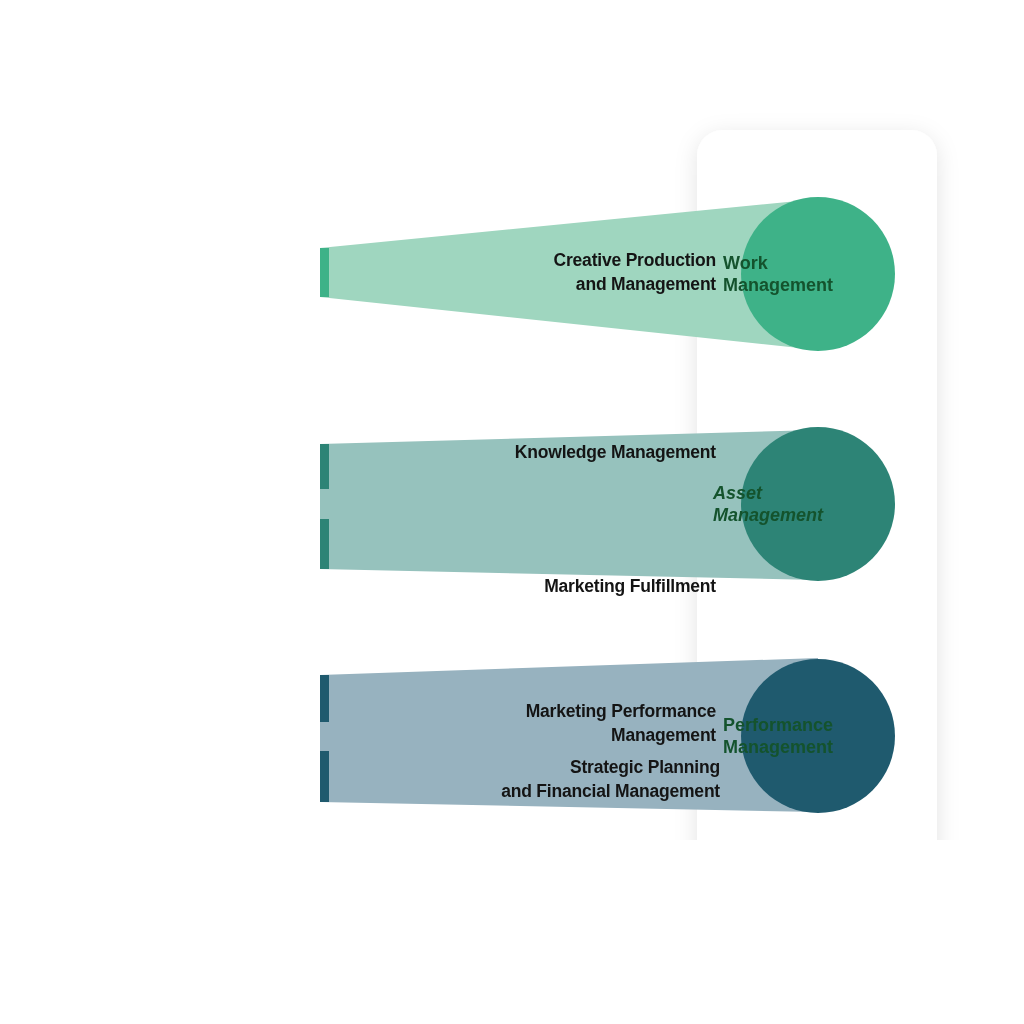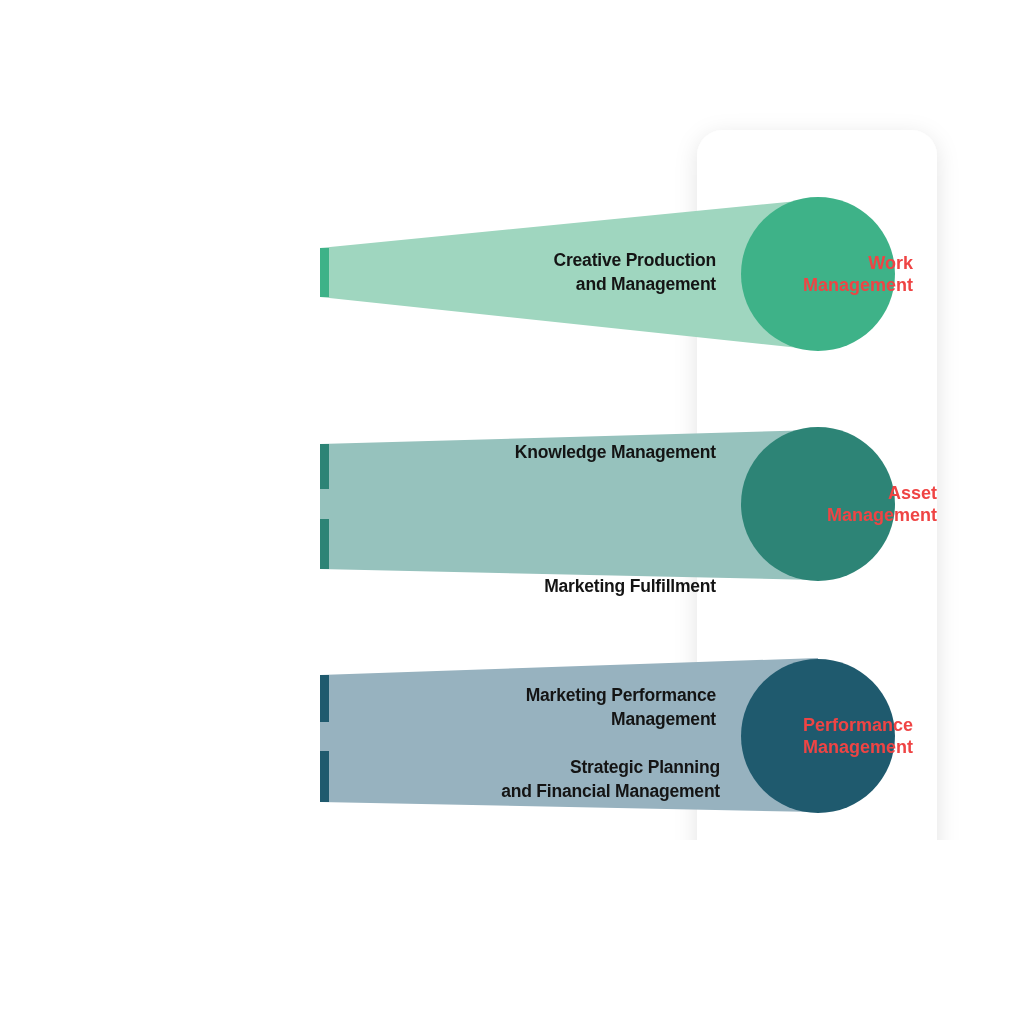--- a/index.html
+++ b/index.html
@@ -28,26 +28,26 @@
     font-family: "Liberation Sans", sans-serif;
     font-weight: bold;
     font-size: 17.5px;
     line-height: 24px;
     color: #141414;
     letter-spacing: -0.2px;
     white-space: pre-line;
   }
   .node-label {
     position: absolute;
-    text-align: right;
+    text-align: left;
     font-family: "Liberation Sans", sans-serif;
     font-weight: bold;
     font-size: 18px;
     line-height: 22px;
-    color: #ef4444;
+    color: #14532d;
     white-space: pre-line;
     pointer-events: none;
   }
 </style>
 </head>
 <body>
 
 <div id="stage">
 
   <svg id="diagram-svg" viewBox="0 0 1024 1024" xmlns="http://www.w3.org/2000/svg">
@@ -76,27 +76,27 @@
         <circle cx="818" cy="504" r="77" fill="#2D8476"></circle>
         <circle cx="818" cy="736" r="77" fill="#1F5A6E"></circle>
       </g>
   </svg>
 
   <div id="labels-layer">
       <div class="cat-label" style="right: 308px; top: 248px;">Creative Production
 and Management</div>
       <div class="cat-label" style="right: 308px; top: 440px;">Knowledge Management</div>
       <div class="cat-label" style="right: 308px; top: 534px; margin-top: 40px;">Marketing Fulfillment</div>
-      <div class="cat-label" style="right: 308px; top: 683px;">Marketing Performance
+      <div class="cat-label" style="right: 308px; top: 699px;">Marketing Performance
 Management</div>
       <div class="cat-label" style="right: 304px; top: 755px;">Strategic Planning
 and Financial Management</div>
     </div>
   <div id="node-labels-layer">
       <div class="node-label" style="width: 190px; left: 723px; top: 252px;">Work
 Management</div>
-      <div class="node-label" style="width: 190px; left: 747px; top: 482px;">Asset
+      <div class="node-label" style="width: 190px; left: 713px; top: 482px; font-style: italic;">Asset
 Management</div>
       <div class="node-label" style="width: 190px; left: 723px; top: 714px;">Performance
 Management</div>
     </div>
 
 </div>
 
 </body></html>

